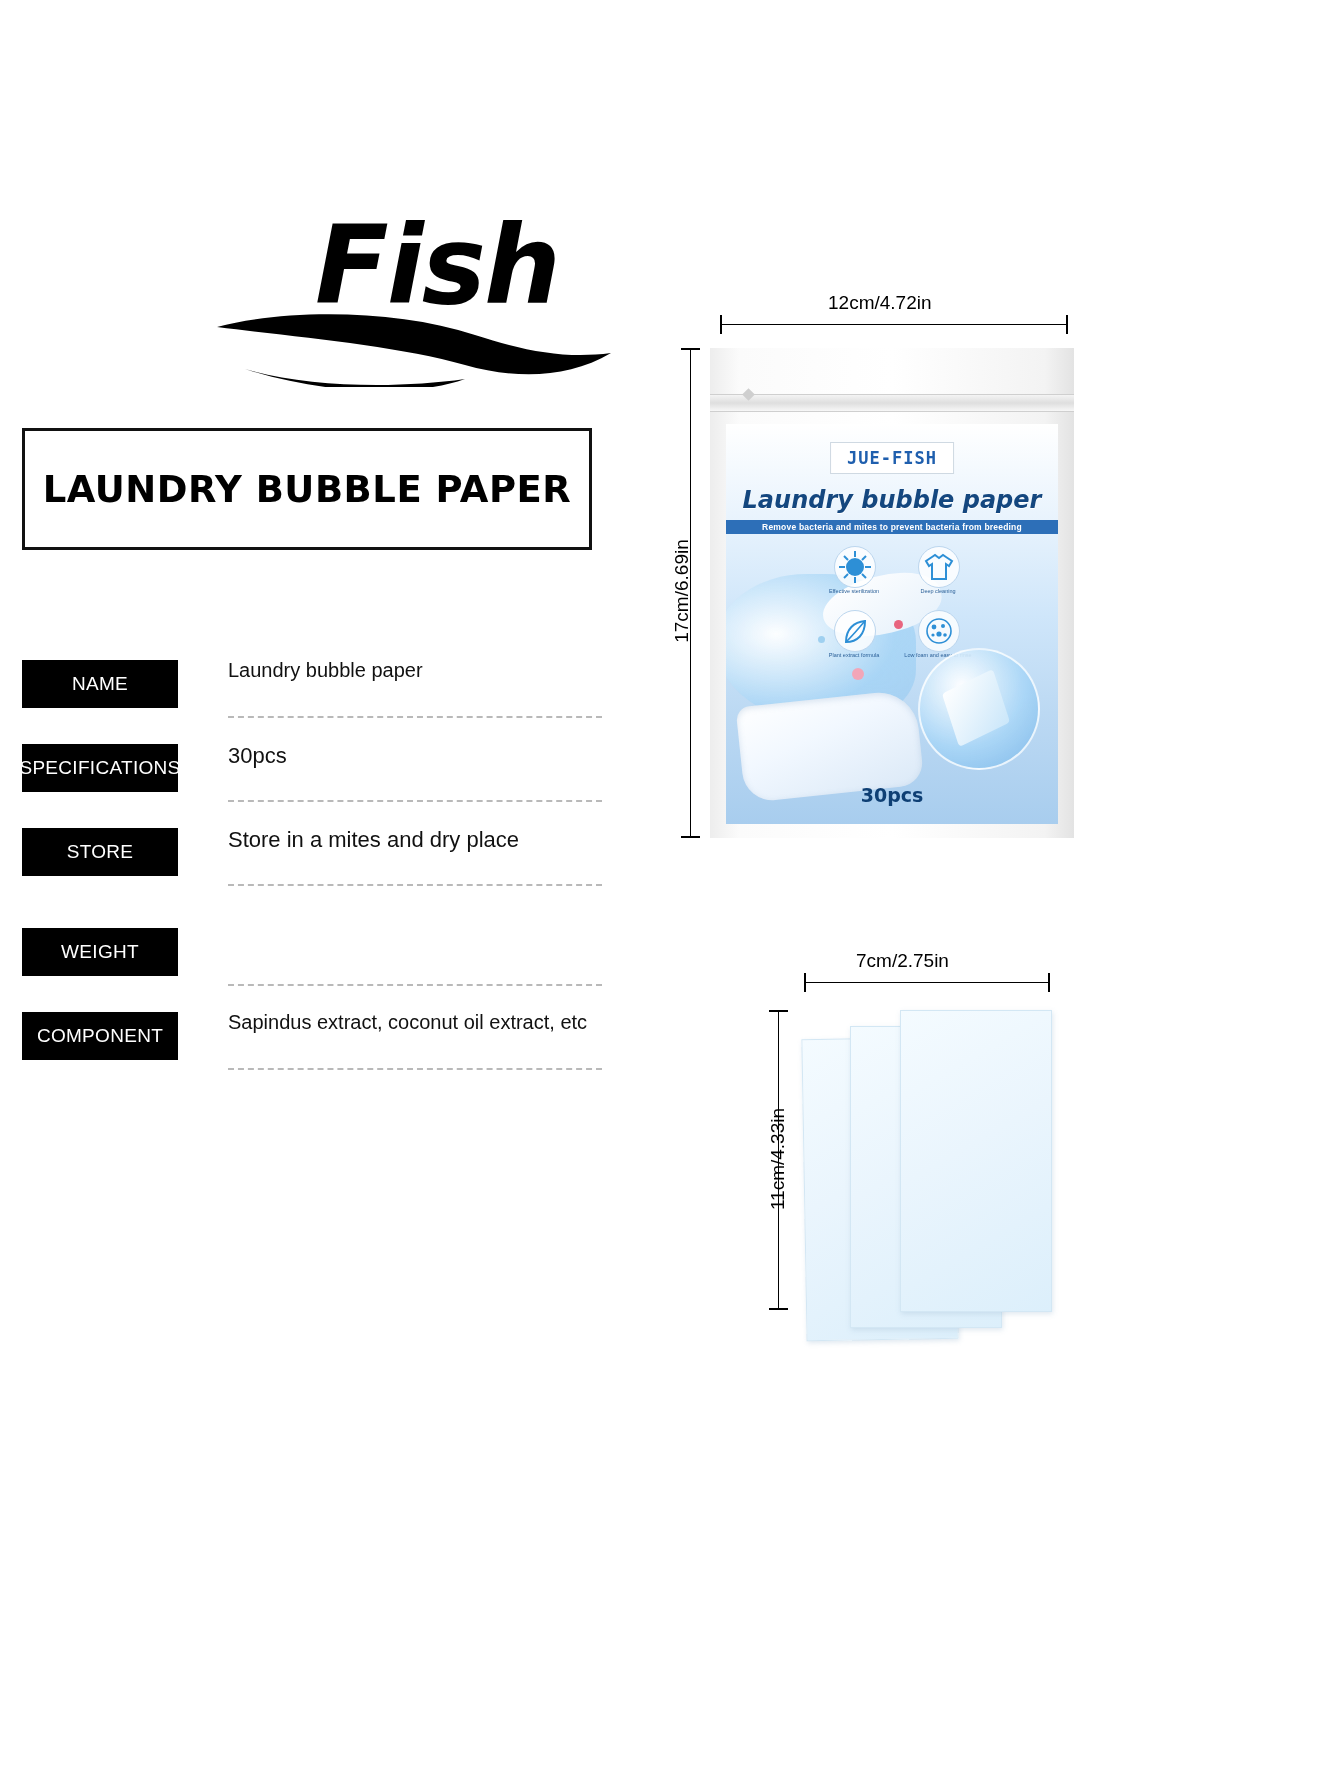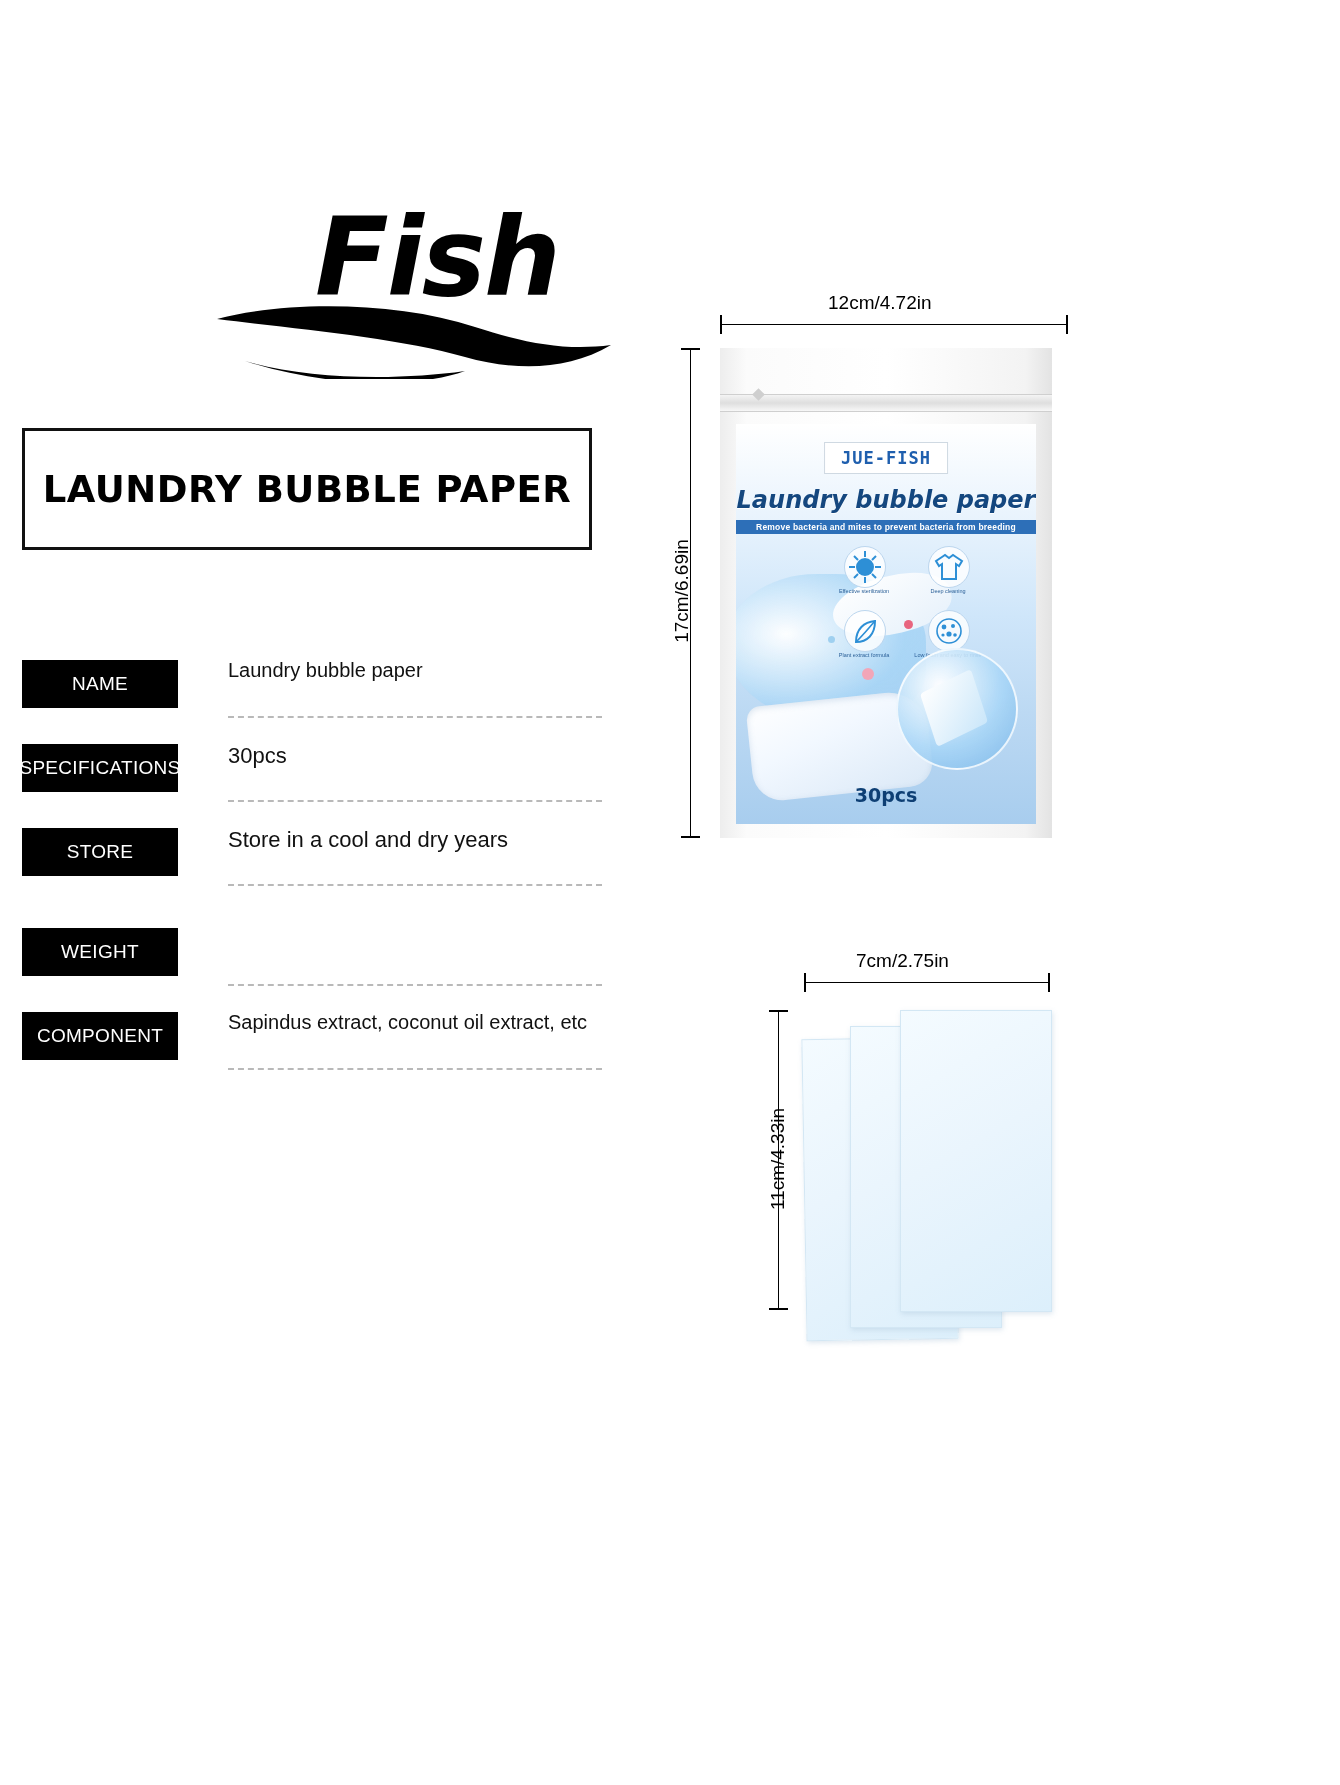--- a/index.html
+++ b/index.html
@@ -13,21 +13,21 @@
     position: relative;
     font-family: "Liberation Sans", sans-serif;
     color: #000;
     overflow: hidden;
   }
 
   
   #brand {
     position: absolute;
     left: 215px;
-    top: 214px;
+    top: 222px;
     width: 420px;
     height: 160px;
   }
   #brand-text {
     position: absolute;
     left: 100px;
     top: -10px;
     font-family: "DejaVu Sans", sans-serif;
     font-style: italic;
     font-weight: bold;
@@ -176,23 +176,23 @@
     font-size: 19px;
     color: #000;
     white-space: nowrap;
     transform: rotate(-90deg);
     transform-origin: center center;
   }
 
   
   #package {
     position: absolute;
-    left: 20px;
+    left: 10px;
     top: 68px;
-    width: 332px;
+    width: 364px;
     height: 490px;
     background: linear-gradient(90deg,#ededed 0%, #fbfbfb 8%, #ffffff 50%, #f3f3f3 92%, #e3e3e3 100%);
     overflow: hidden;
   }
   #pkg-zip {
     position: absolute;
     left: 0; top: 46px;
     width: 100%; height: 16px;
     background: linear-gradient(180deg,#f4f4f4,#dedede 50%,#f7f7f7);
     border-top: 1px solid #cfcfcf;
@@ -382,21 +382,21 @@
 
   <div class="spec-row">
     <div class="spec-label mid">SPECIFICATIONS</div>
     <div class="spec-value">30pcs</div>
     <div class="spec-underline"></div>
   </div>
 
 
   <div class="spec-row">
     <div class="spec-label">STORE</div>
-    <div class="spec-value">Store in a cool and dry years</div>
+    <div class="spec-value">Store in a mites and dry place</div>
     <div class="spec-underline"></div>
   </div>
 
 
   <div class="spec-row" style="margin-top:16px;">
     <div class="spec-label">WEIGHT</div>
     <div class="spec-underline"></div>
   </div>
 
   <div class="spec-row">

